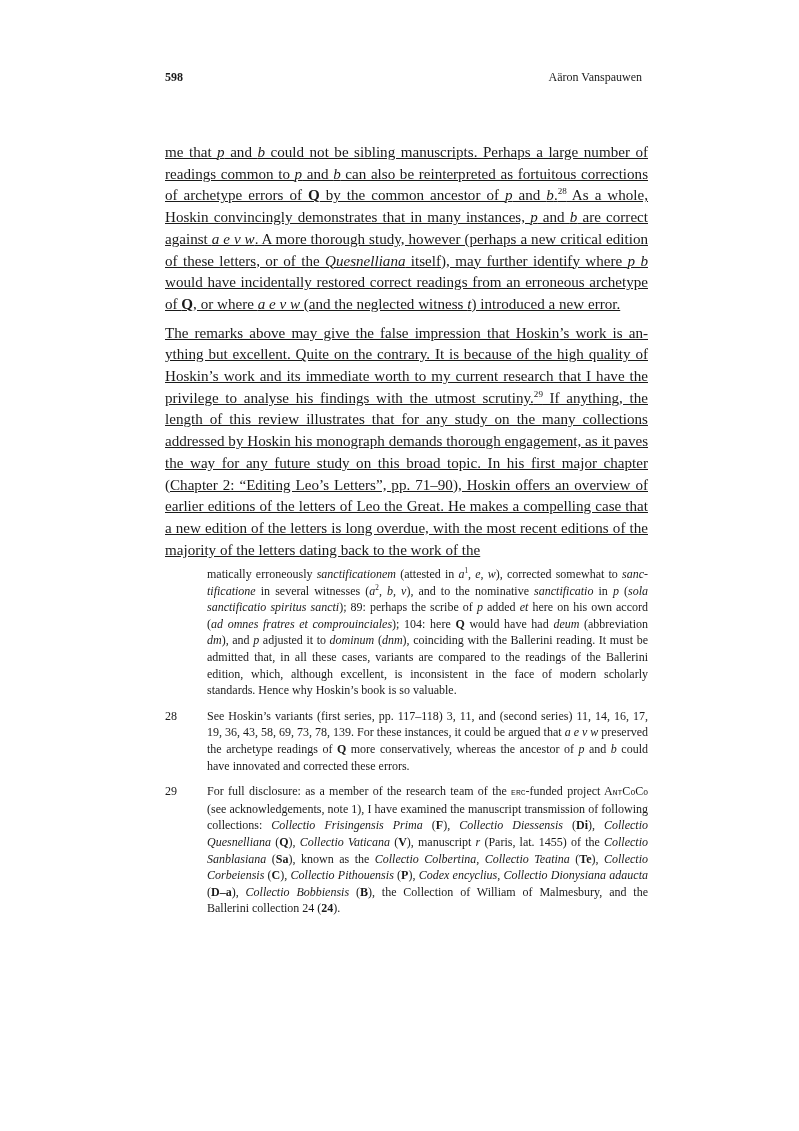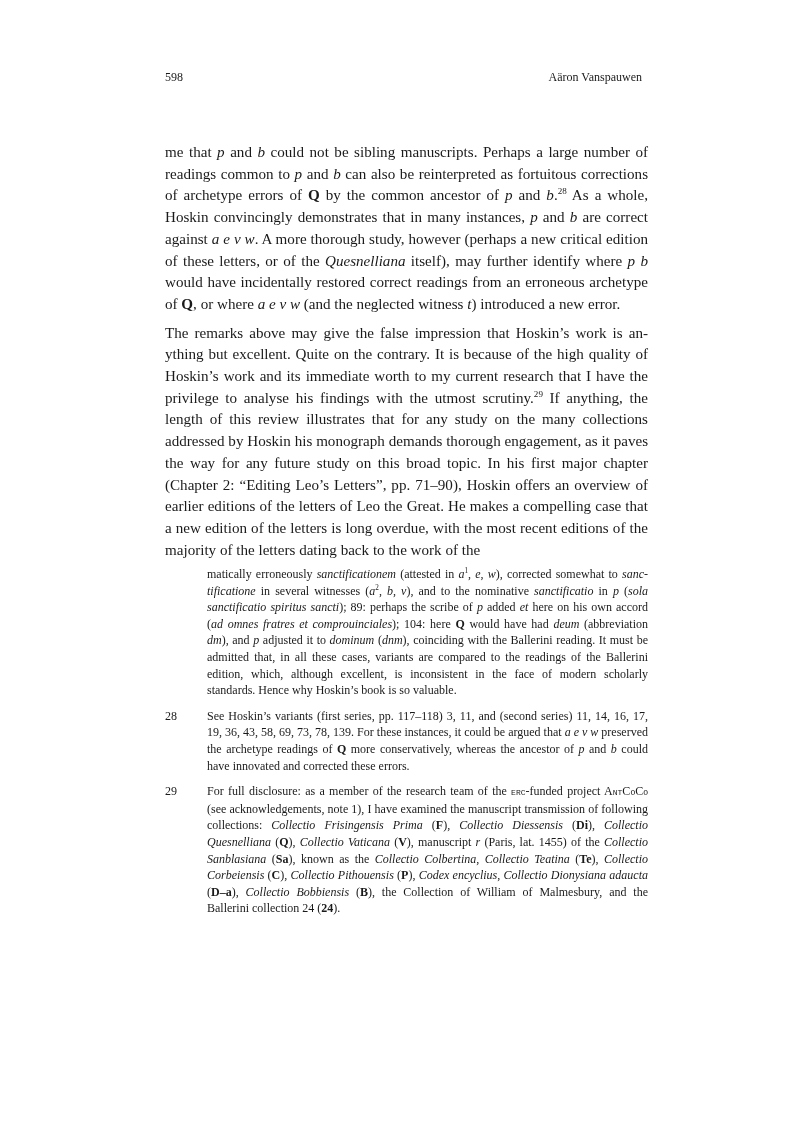--- a/index.html
+++ b/index.html
@@ -1,21 +1,21 @@
 <!DOCTYPE html>
 <html><head>
 <meta charset="utf-8">
 <style>
   html, body { margin: 0; padding: 0; background: #ffffff; }
   body { width: 799px; height: 1131px; position: relative; overflow: hidden;
          font-family: "Liberation Serif", "DejaVu Serif", serif; color: #1a1a1a; }
   .header { position: absolute; top: 70px; left: 165px; width: 485px; height: 20px; font-size: 12px; }
-  .header .pnum { position: absolute; left: 0; top: 0; }
+  .header .pnum { position: absolute; left: 0; top: 0; font-weight: bold; }
   .header .runhead { position: absolute; left: 0; right: 8px; top: 0; text-align: right; }
-  .main { position: absolute; top: 142px; left: 165px; width: 483px; font-size: 15.1px; line-height: 21.7px; text-align: justify; }
+  .main { position: absolute; top: 142px; left: 165px; width: 483px; font-size: 15.1px; line-height: 21.7px; text-align: justify; text-decoration: underline; }
   .main p { margin: 0 0 7px 0; hyphens: manual; }
   .main i, .fn i { font-style: italic; }
   sup { font-size: 0.6em; vertical-align: super; line-height: 0; }
   .fnarea { position: absolute; top: 566px; left: 165px; width: 483px; font-size: 12px; line-height: 16.6px; text-align: justify; }
   .fn { position: relative; padding-left: 42px; margin-bottom: 9px; }
   .fn .num { position: absolute; left: 0; top: 0; }
   .sc { font-variant: small-caps; font-family: Liberation Mono, monospace; }
   b { font-weight: bold; }
 </style>
 </head>

